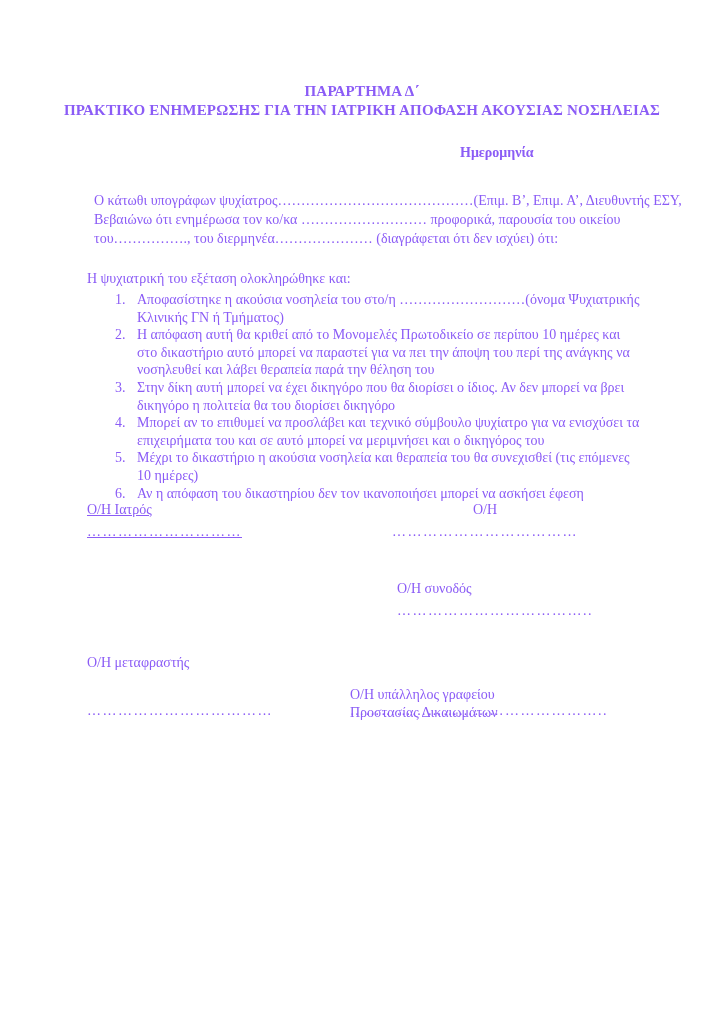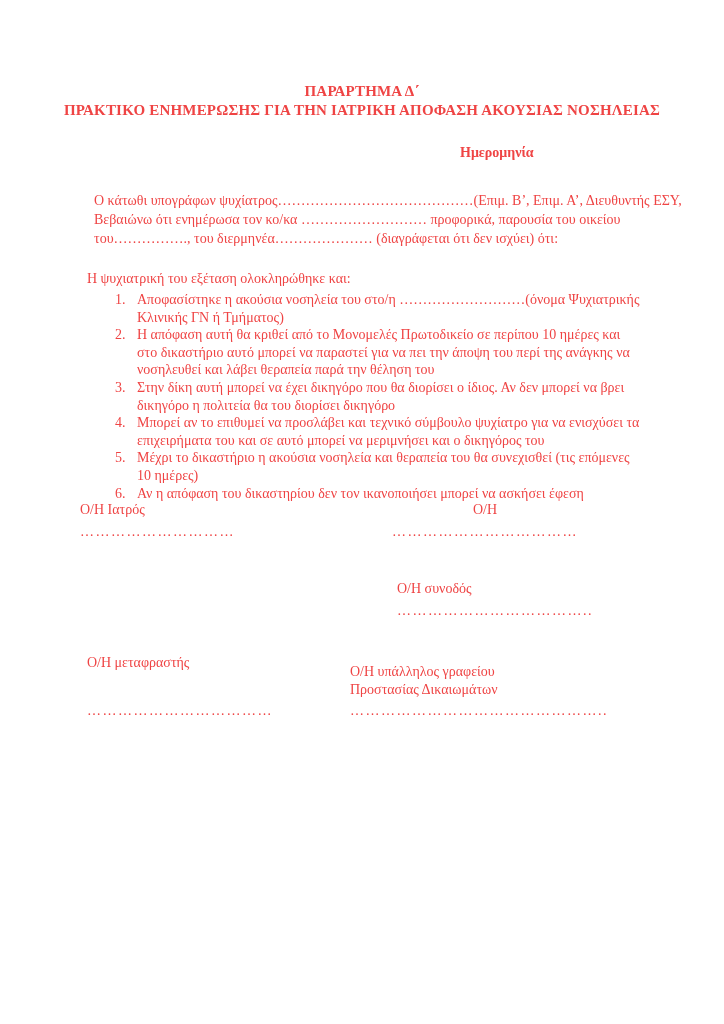--- a/index.html
+++ b/index.html
@@ -6,21 +6,21 @@
     margin: 0;
     padding: 0;
     background: #ffffff;
   }
   .page {
     position: relative;
     width: 724px;
     height: 1024px;
     background: #ffffff;
     font-family: "Liberation Serif", serif;
-    color: #ef4444;
+    color: #8b5cf6;
     overflow: hidden;
   }
   .title-block {
     position: absolute;
     top: 82px;
     left: 0;
     width: 724px;
     text-align: center;
     font-weight: bold;
     font-size: 15px;
@@ -75,25 +75,25 @@
     font-size: 14px;
   }
   .sig .lab { line-height: 16px; }
   .sig .lab2 { line-height: 18px; }
   .sig .dots { margin-top: 6px; letter-spacing: 1.5px; }
   .dots-line {
     position: absolute;
     font-size: 14px;
     letter-spacing: 1.5px;
   }
-  #sig-doctor     { top: 502px; left: 80px; }
+  #sig-doctor     { top: 502px; left: 87px; text-decoration: underline; }
   #sig-second     { top: 502px; left: 392px; text-align: center; }
   #sig-escort     { top: 581px; left: 397px; }
   #sig-translator { top: 655px; left: 87px; }
-  #sig-officer    { top: 663px; left: 350px; }
+  #sig-officer    { top: 686px; left: 350px; }
   #dots-translator { top: 703px; left: 87px; }
   #dots-officer    { top: 703px; left: 350px; }
   .footer {
     position: absolute;
     top: 762px;
     left: 87px;
     font-size: 14px;
     line-height: 18.8px;
   }
 </style>

